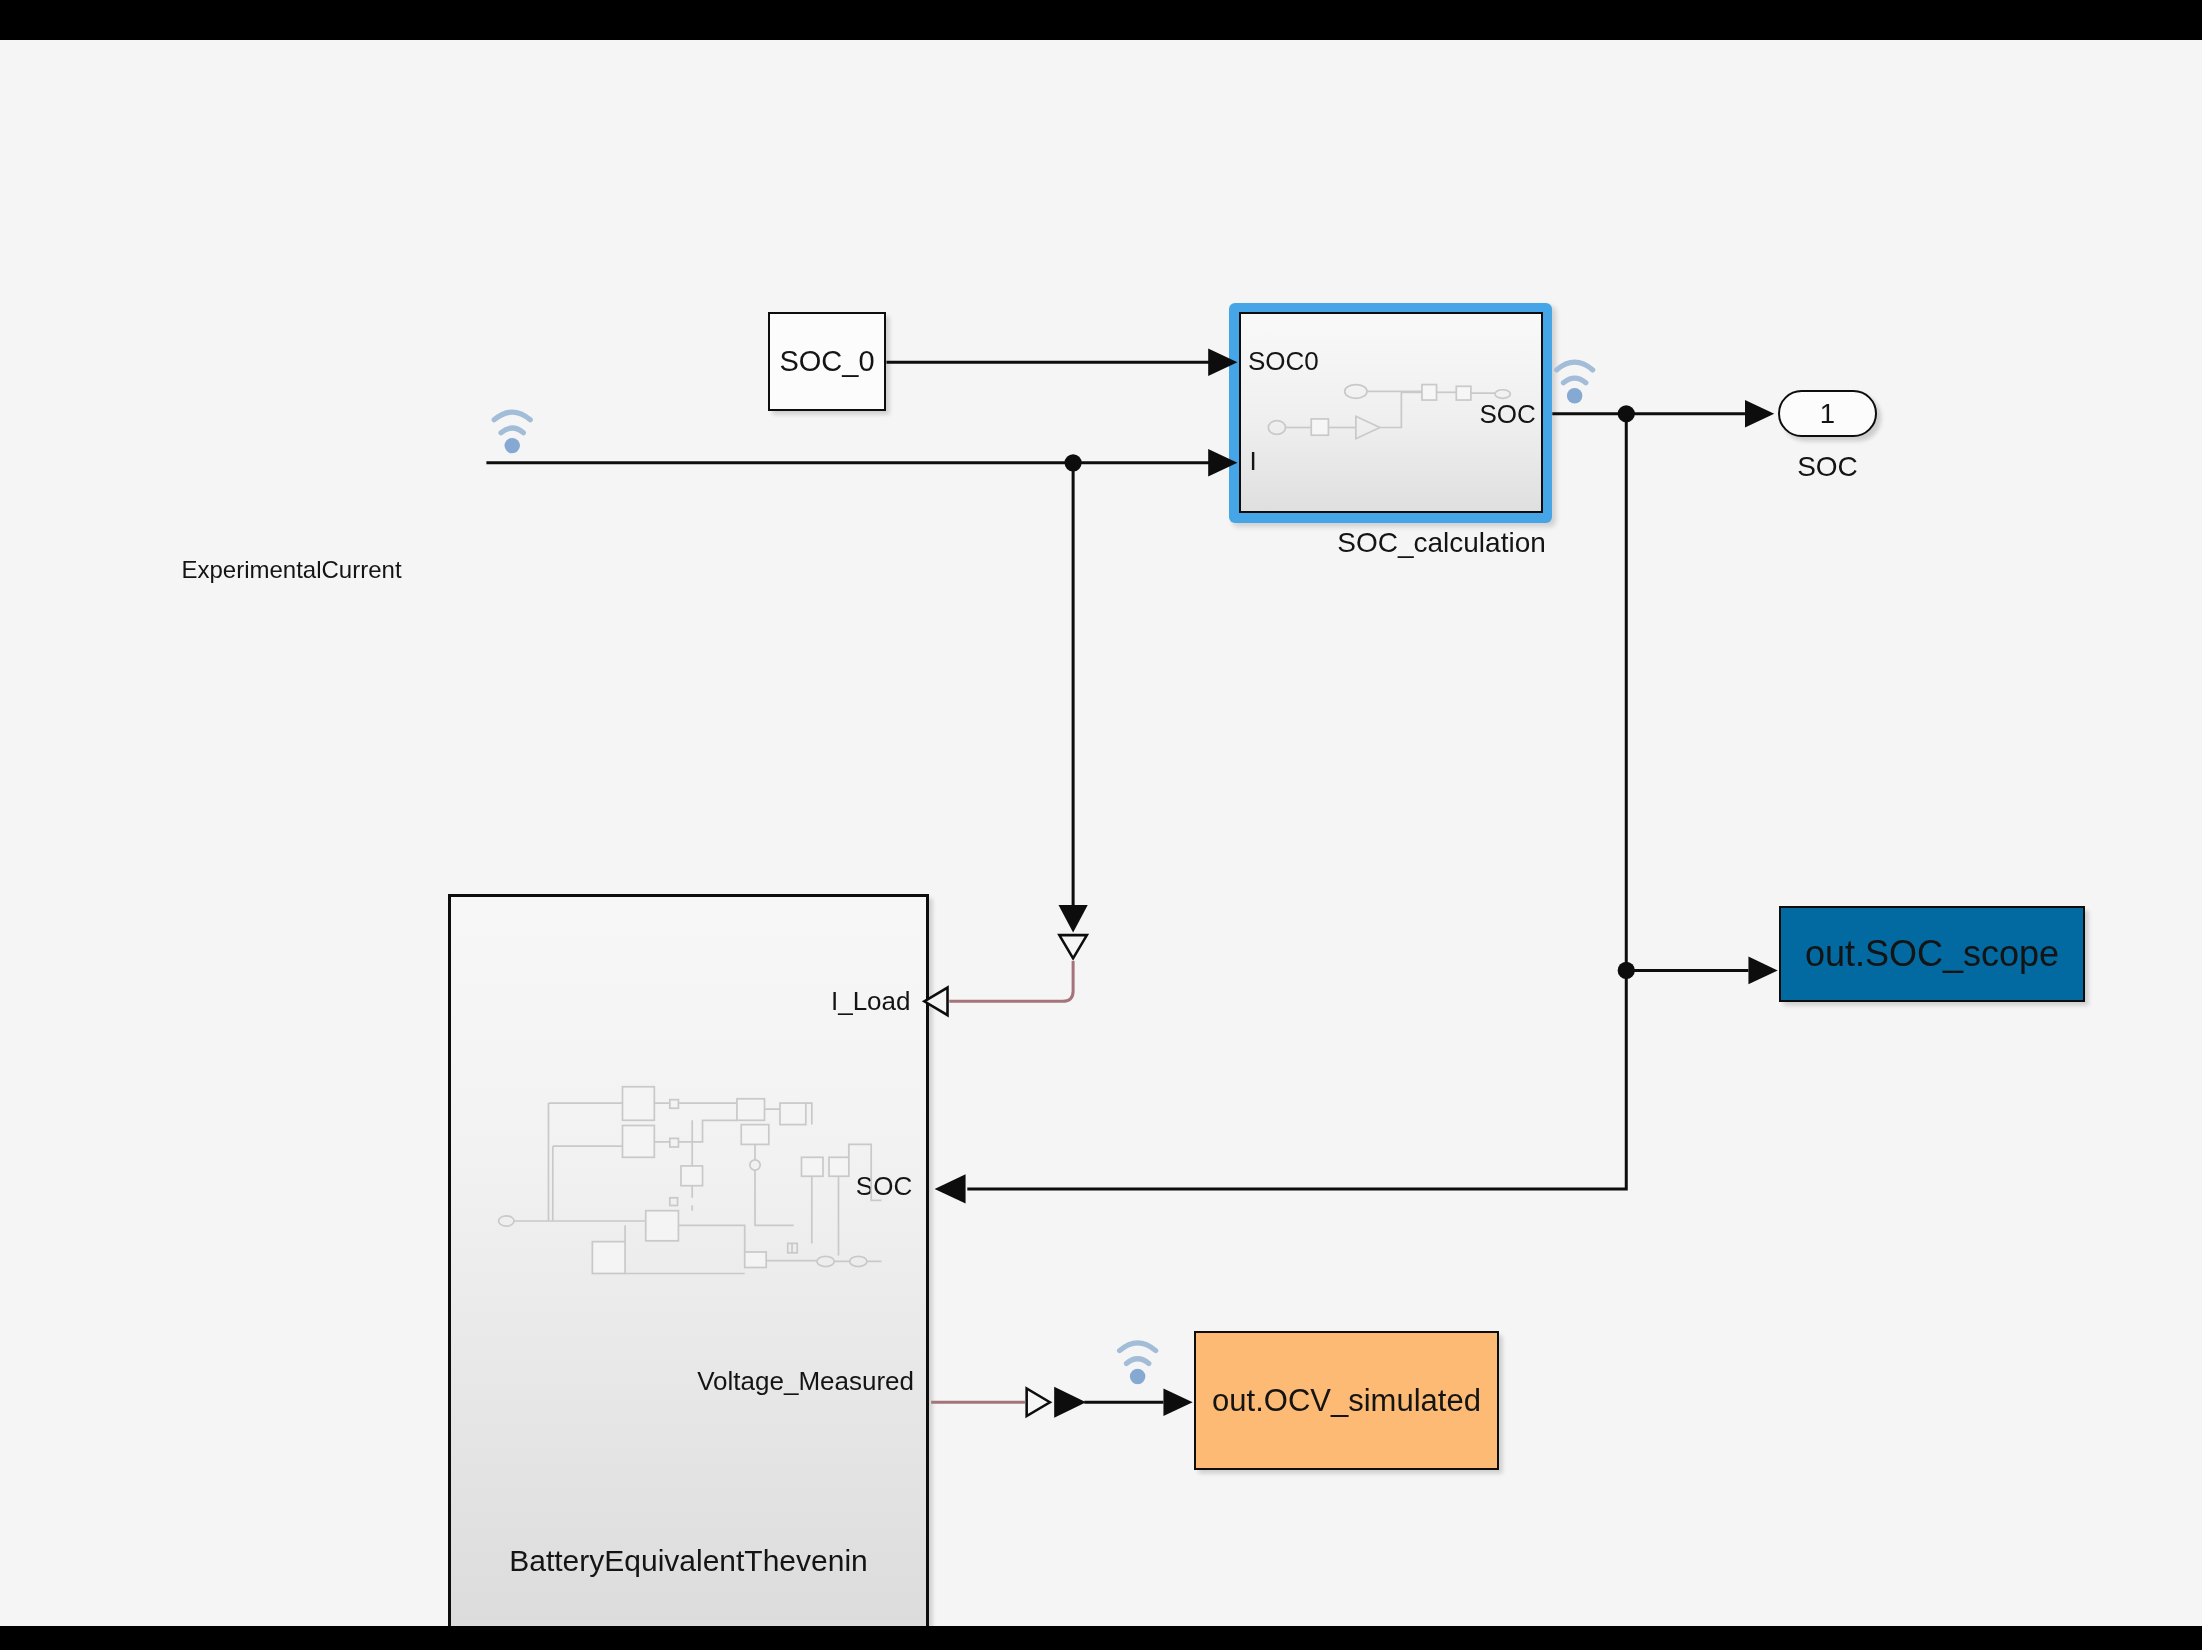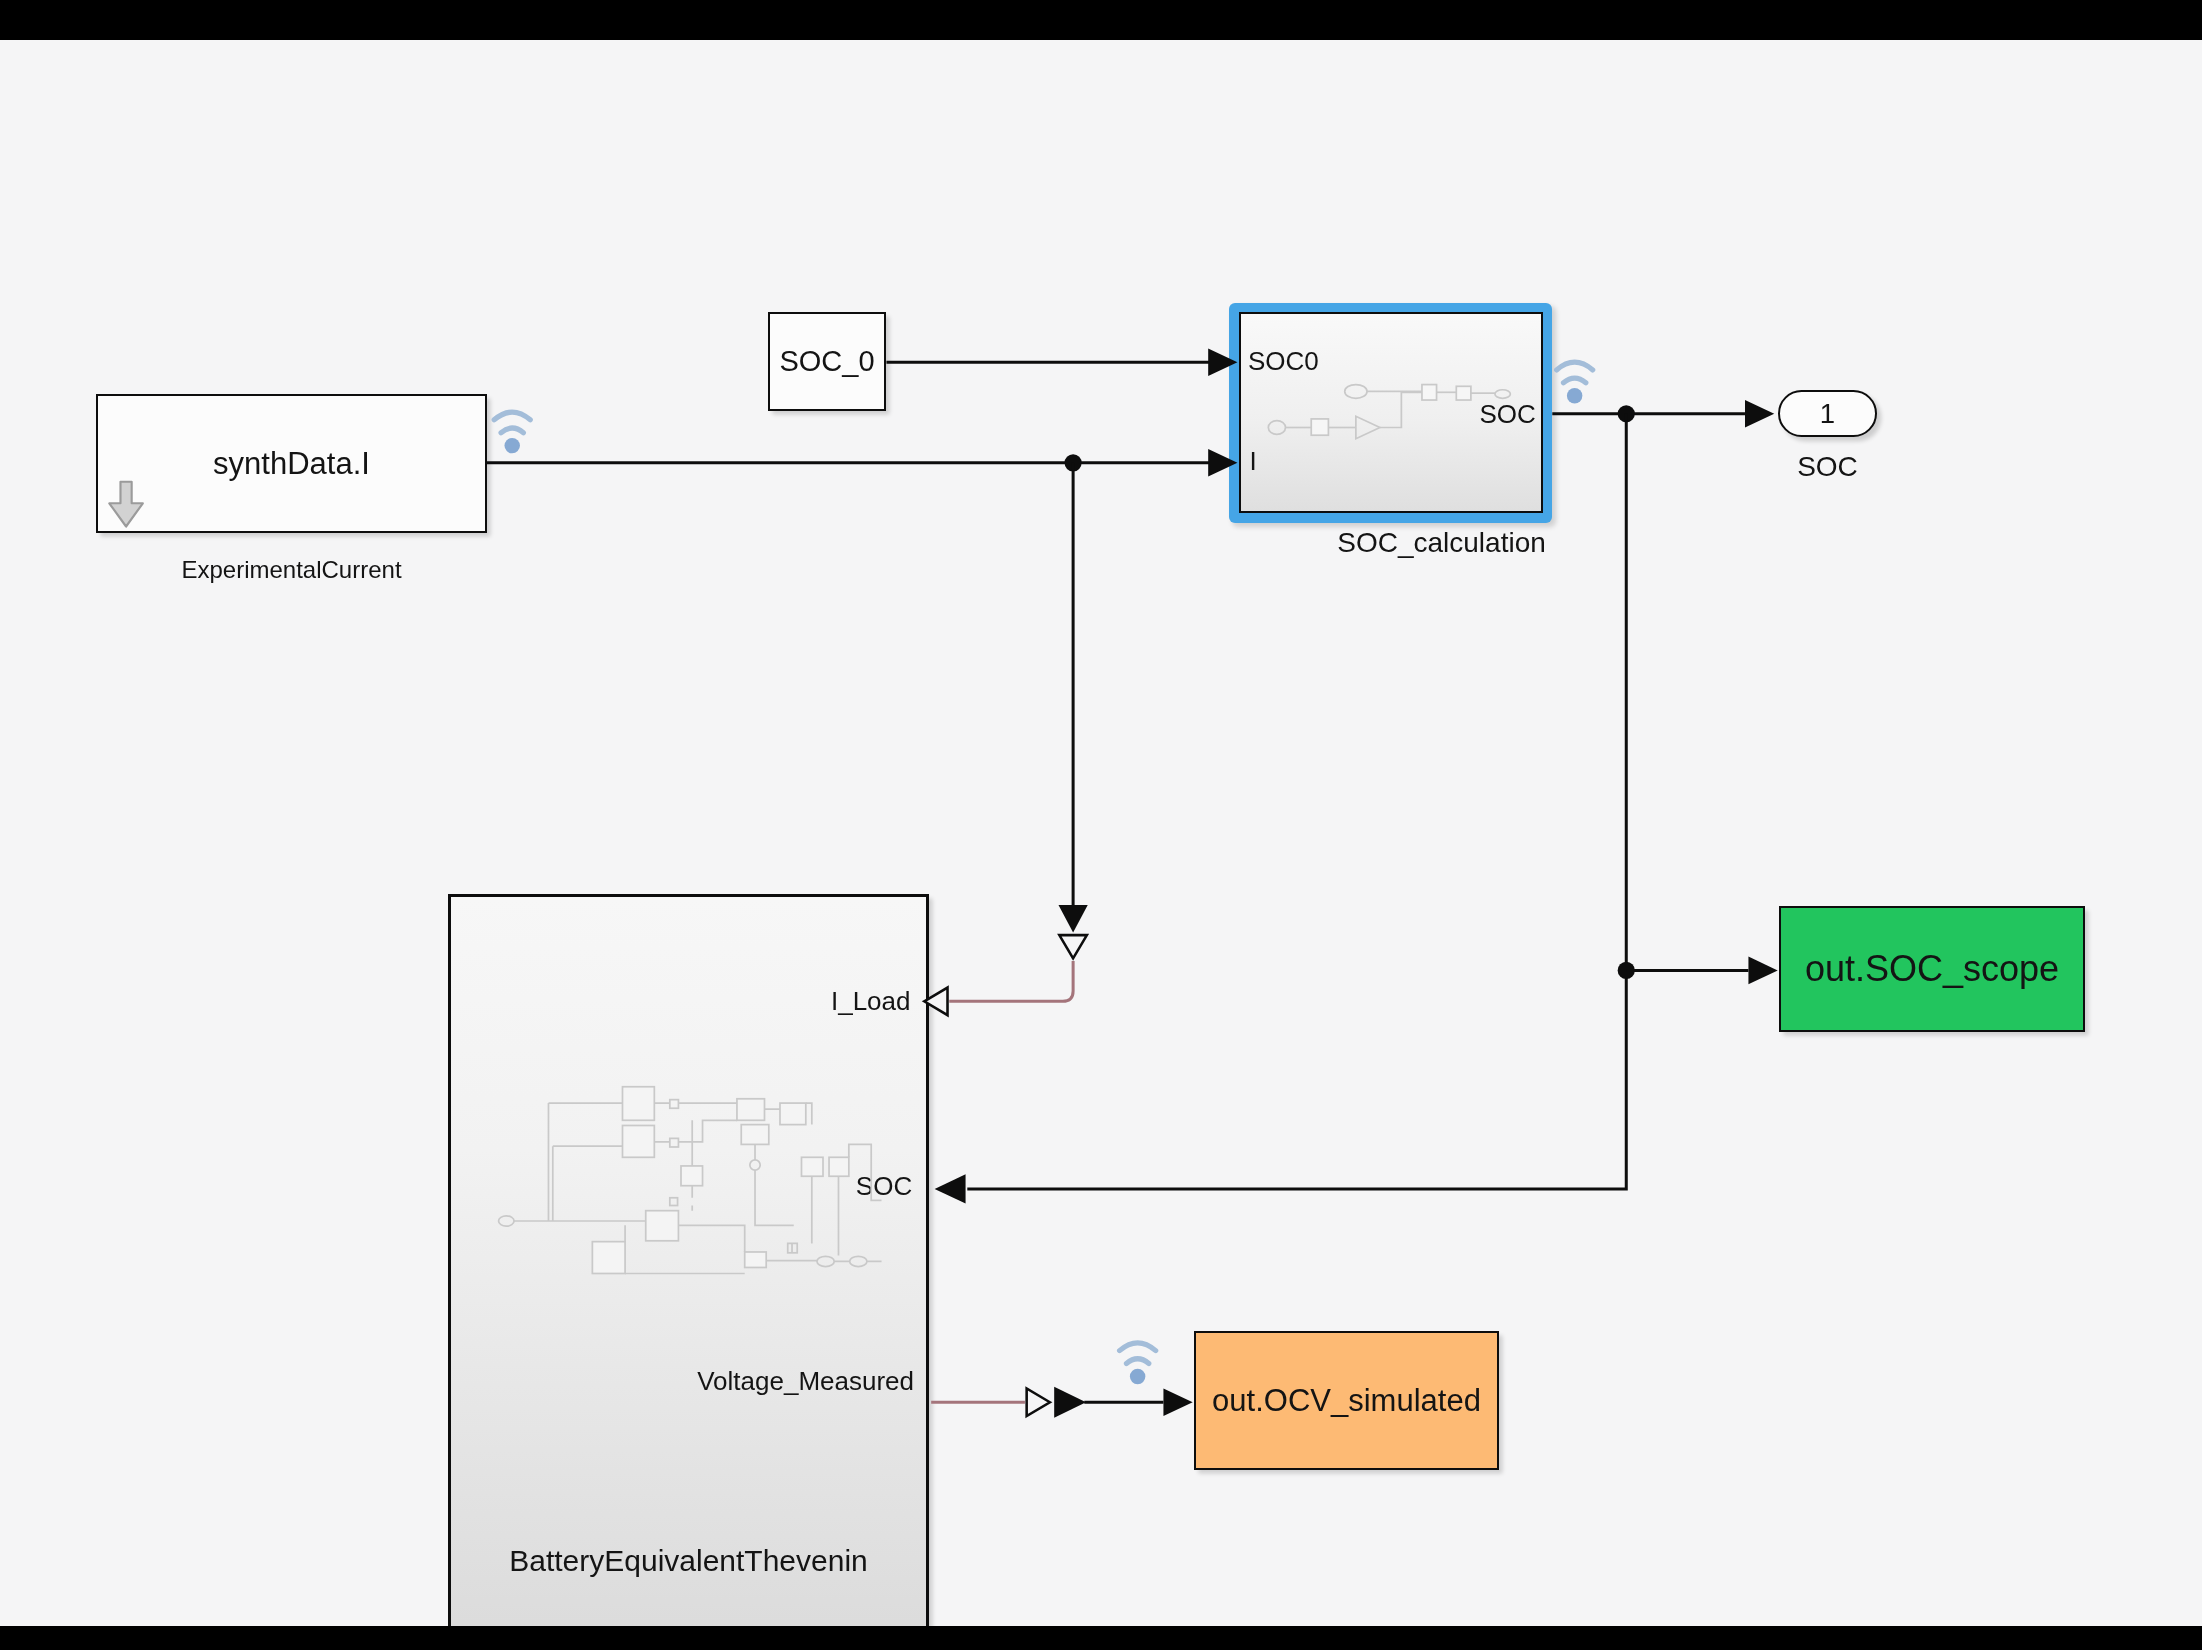--- a/index.html
+++ b/index.html
@@ -18,26 +18,20 @@
   .portlabel{position:absolute;font-size:26px;line-height:29px;white-space:nowrap;color:#141414;}
   .wires{position:absolute;left:0;top:0;width:2203px;height:1650px;pointer-events:none;}
   .thumb{position:absolute;pointer-events:none;}
 </style>
 </head>
 <body>
 
 <div class="stage">
   <div class="canvas"></div>
 
-  <div class="blk" style="left:96px;top:394px;width:391px;height:139px;">
-    <span style="font-size:31px;">synthData.I</span>
-    <svg class="thumb" style="left:6.9px;bottom:0.9px;" width="43" height="50" viewBox="0 0 50 58">
-      <path d="M18 2 L31 2 L31 27 L44 27 L24.5 54 L5 27 L18 27 Z" fill="#d2d2d2" stroke="#9b9b9b" stroke-width="2.5" stroke-linejoin="round"></path>
-    </svg>
-  </div>
   <div class="blk-label" style="left:96px;top:556px;width:391px;font-size:24px;">ExperimentalCurrent</div>
 
   <div class="blk" style="left:768px;top:312px;width:118px;height:99px;">
     <span style="font-size:29px;">SOC_0</span>
   </div>
 
   <div class="sel-frame" style="left:1229px;top:303px;width:323px;height:220px;"></div>
   <div class="blk subsys" style="left:1239px;top:312px;width:304px;height:201px;box-shadow:none;">
     <span class="portlabel" style="left:6.9px;top:33px;">SOC0</span>
     <span class="portlabel" style="left:8.6px;top:133px;">I</span>
@@ -60,21 +54,21 @@
       </g>
     </svg>
   </div>
   <div class="blk-label" style="left:1280px;top:527px;width:323px;font-size:28px;">SOC_calculation</div>
 
   <div class="blk" style="left:1778px;top:390px;width:99px;height:47px;border-radius:24px;">
     <span style="font-size:27.5px;">1</span>
   </div>
   <div class="blk-label" style="left:1778px;top:451px;width:99px;font-size:28px;">SOC</div>
 
-  <div class="blk" style="left:1779px;top:906px;width:306px;height:126px;background:#22c55e;">
+  <div class="blk" style="left:1779px;top:906px;width:306px;height:96px;background:#0369a1;">
     <span style="font-size:36px;">out.SOC_scope</span>
   </div>
 
   <div class="blk subsys" style="left:448px;top:894px;width:481px;height:796px;border-width:3.4px;
        background:linear-gradient(180deg,#f7f7f7 0%,#f2f2f2 32%,#e4e4e4 70%,#d9d9d9 100%);">
     <span class="portlabel" style="right:15.5px;top:90px;">I_Load</span>
     <span class="portlabel" style="right:13.8px;top:275px;">SOC</span>
     <span class="portlabel" style="right:12px;top:470px;">Voltage_Measured</span>
     <svg class="thumb" style="left:26px;top:182px;" width="439" height="284" viewBox="0 0 510 330">
       <g fill="none" stroke="#c9c9c9" stroke-width="2">

